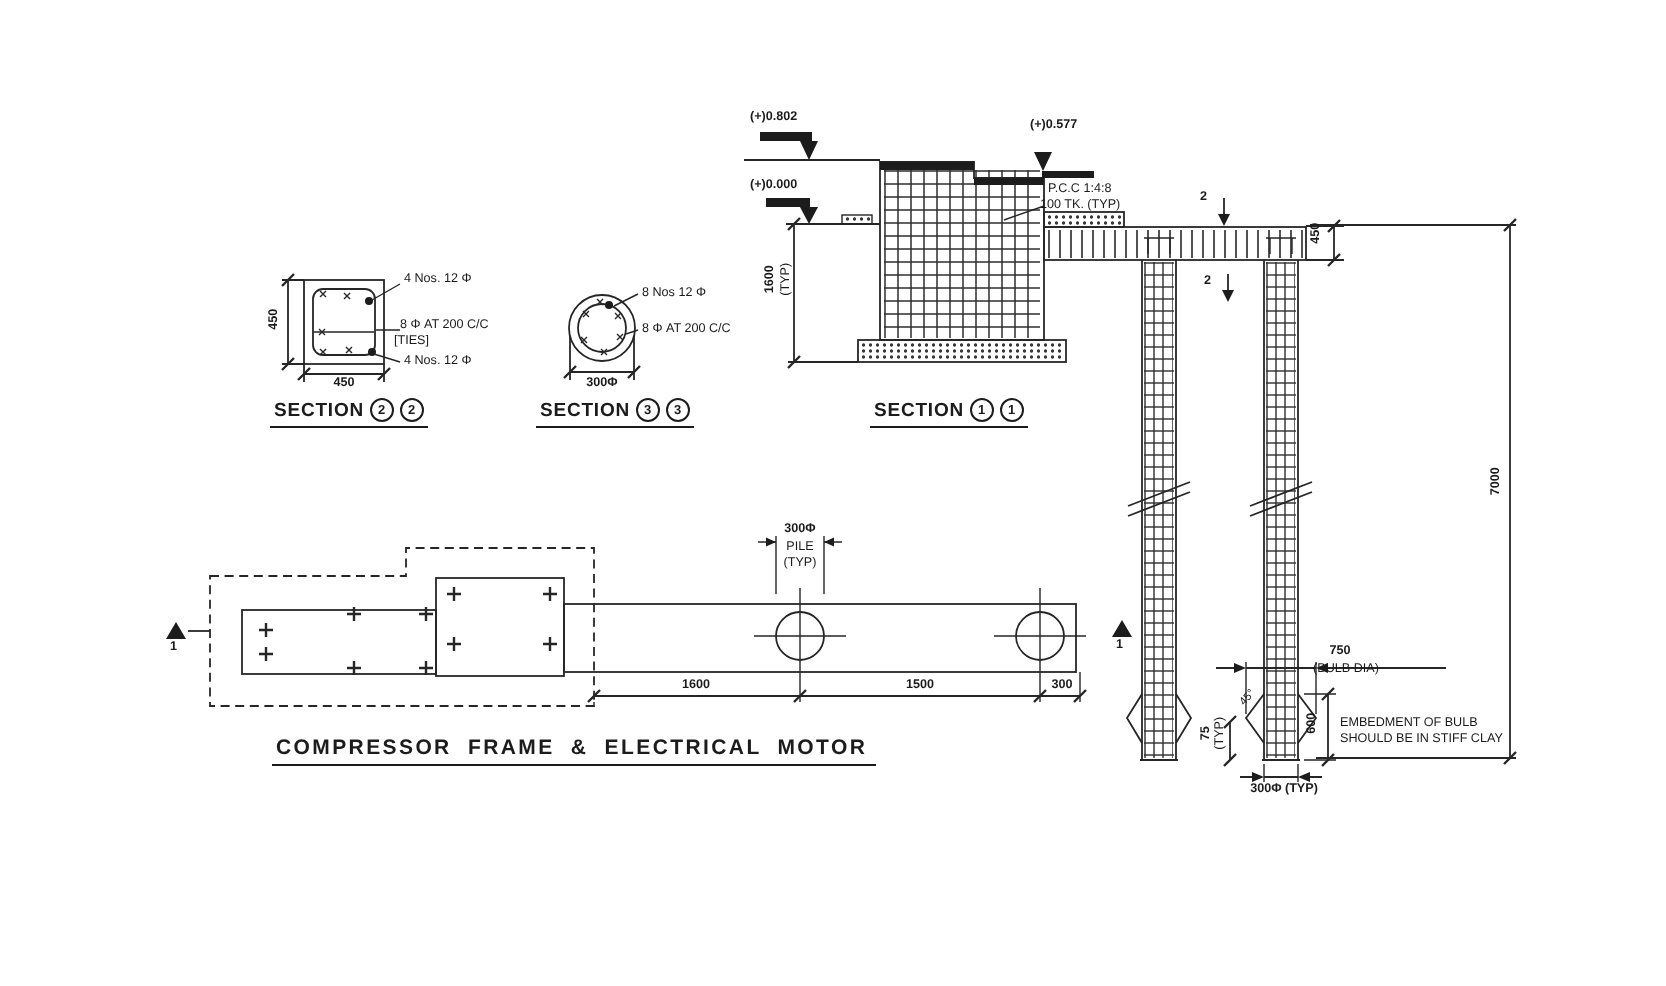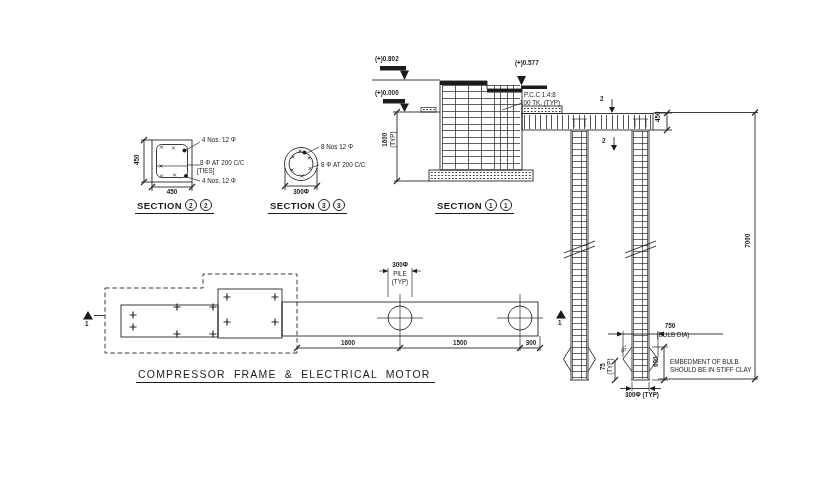--- a/index.html
+++ b/index.html
@@ -22,21 +22,21 @@
      repeating-linear-gradient(to bottom,rgba(45,45,45,.75) 0 .8px,transparent .8px 6.5px);}
   .vhatch{background-image:repeating-linear-gradient(to right,rgba(40,40,40,.8) 0 .8px,transparent .8px 5.5px);}
   .pgrid{background-image:
      repeating-linear-gradient(to bottom,rgba(45,45,45,.7) 0 .8px,transparent .8px 6px),
      repeating-linear-gradient(to right,rgba(45,45,45,.7) 0 .8px,transparent .8px 4.6px);}
   .dots{background-image:radial-gradient(circle,#3a3a3a .65px,transparent 1px);background-size:3.5px 3px;}
   .sec-title{position:absolute;display:flex;align-items:center;gap:3px;font-weight:700;
      font-size:9.5px;letter-spacing:.4px;border-bottom:1.6px solid #1c1c1c;padding:0 2px 2px 2px;}
   .bubble{width:10px;height:10px;border:1px solid #1c1c1c;border-radius:50%;display:flex;
      align-items:center;justify-content:center;font-size:6.5px;font-weight:700;flex:0 0 auto;}
-  .main-title{position:absolute;font-weight:400;font-size:10.5px;letter-spacing:1.2px;word-spacing:4px;
+  .main-title{position:absolute;font-weight:700;font-size:10.5px;letter-spacing:1.2px;word-spacing:4px;
      border-bottom:1.8px solid #1c1c1c;padding:0 4px 2px 2px;}
 </style>
 </head>
 <body>
 
 <div id="sheet">
 
   <div class="hatch grid" style="left:442px;top:85px;width:78px;height:84px"></div>
   <div class="hatch dots" style="left:430px;top:171px;width:102px;height:9px"></div>
   <div class="hatch dots" style="left:422px;top:108px;width:13px;height:3.5px"></div>

